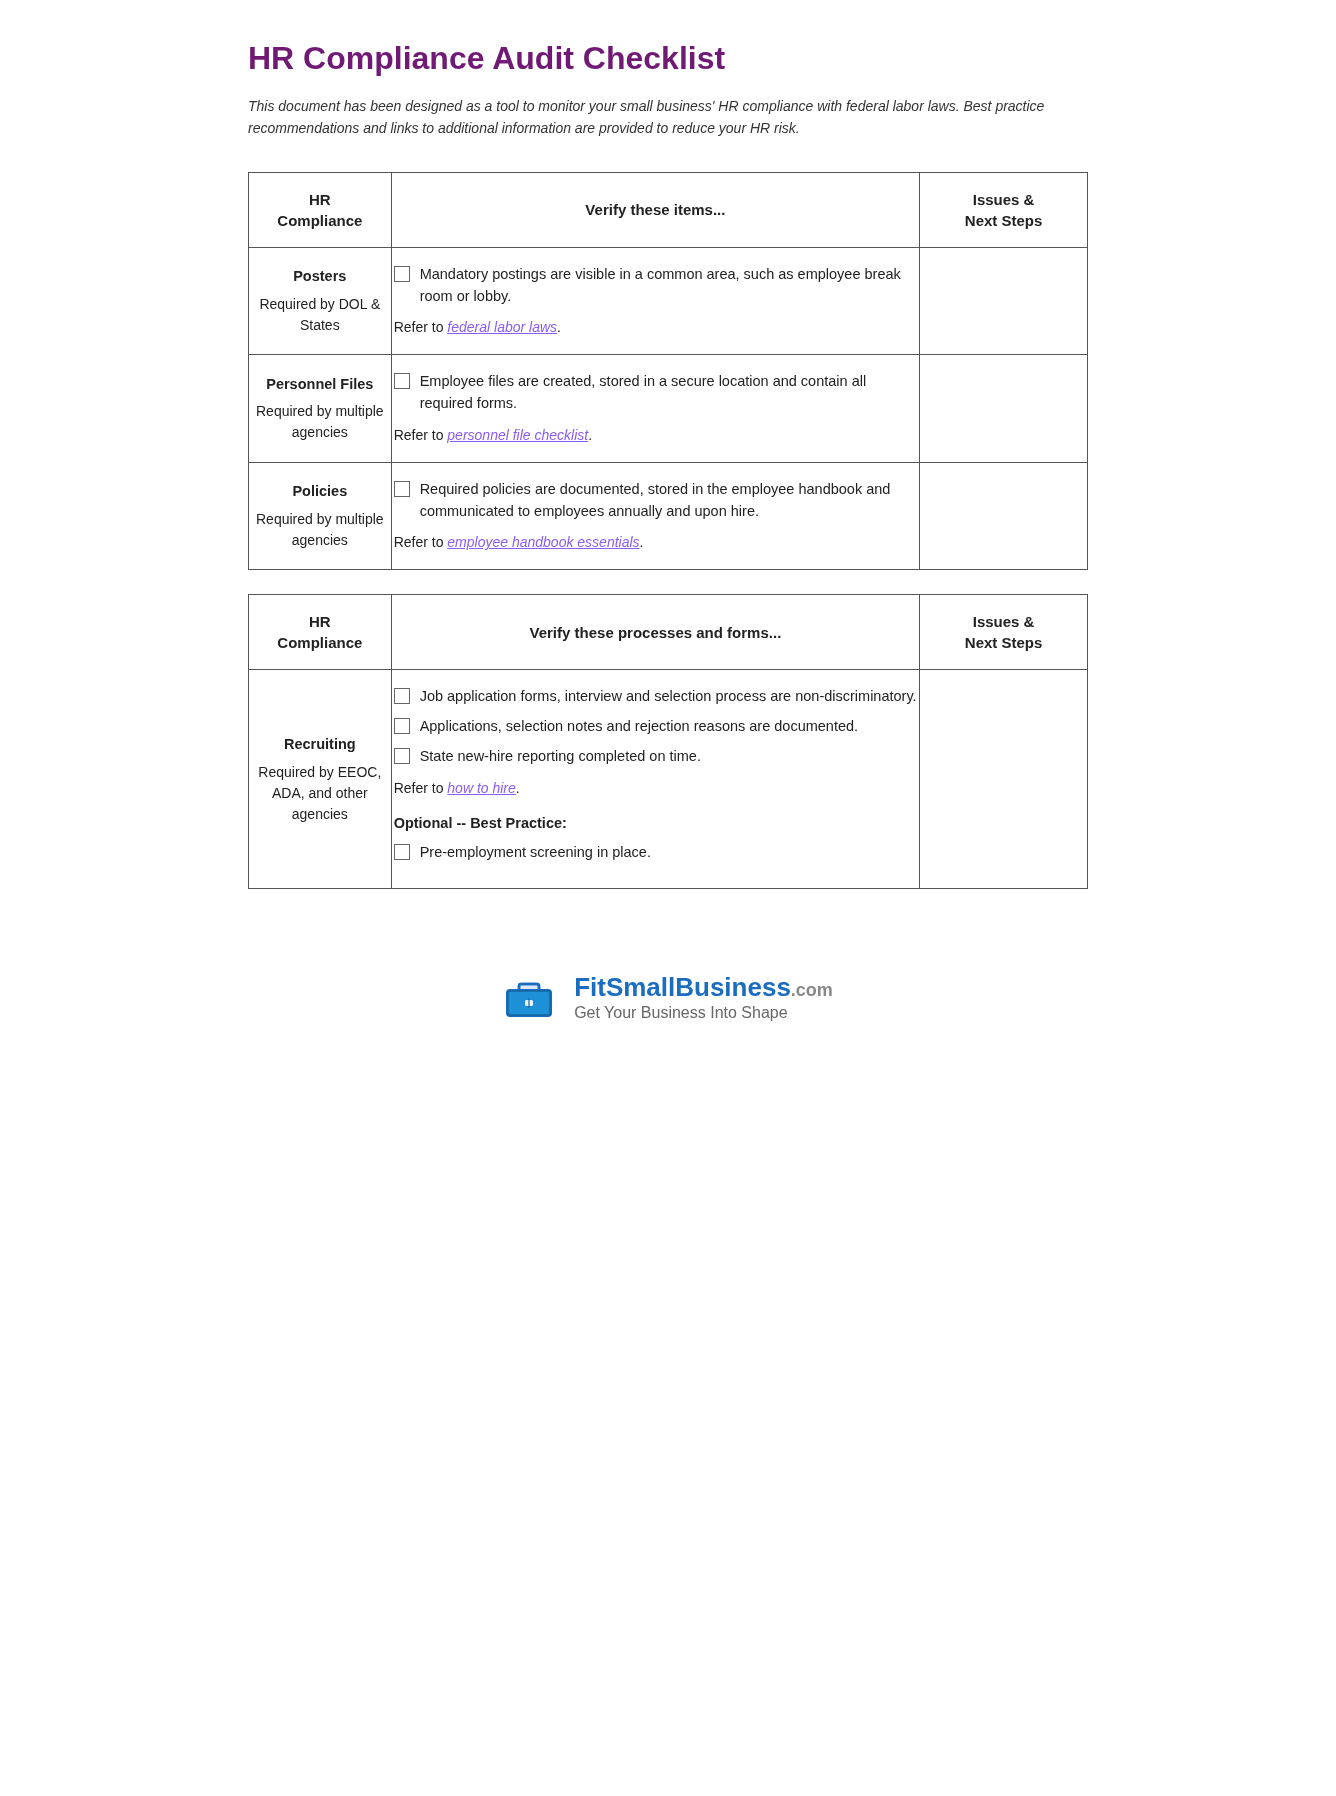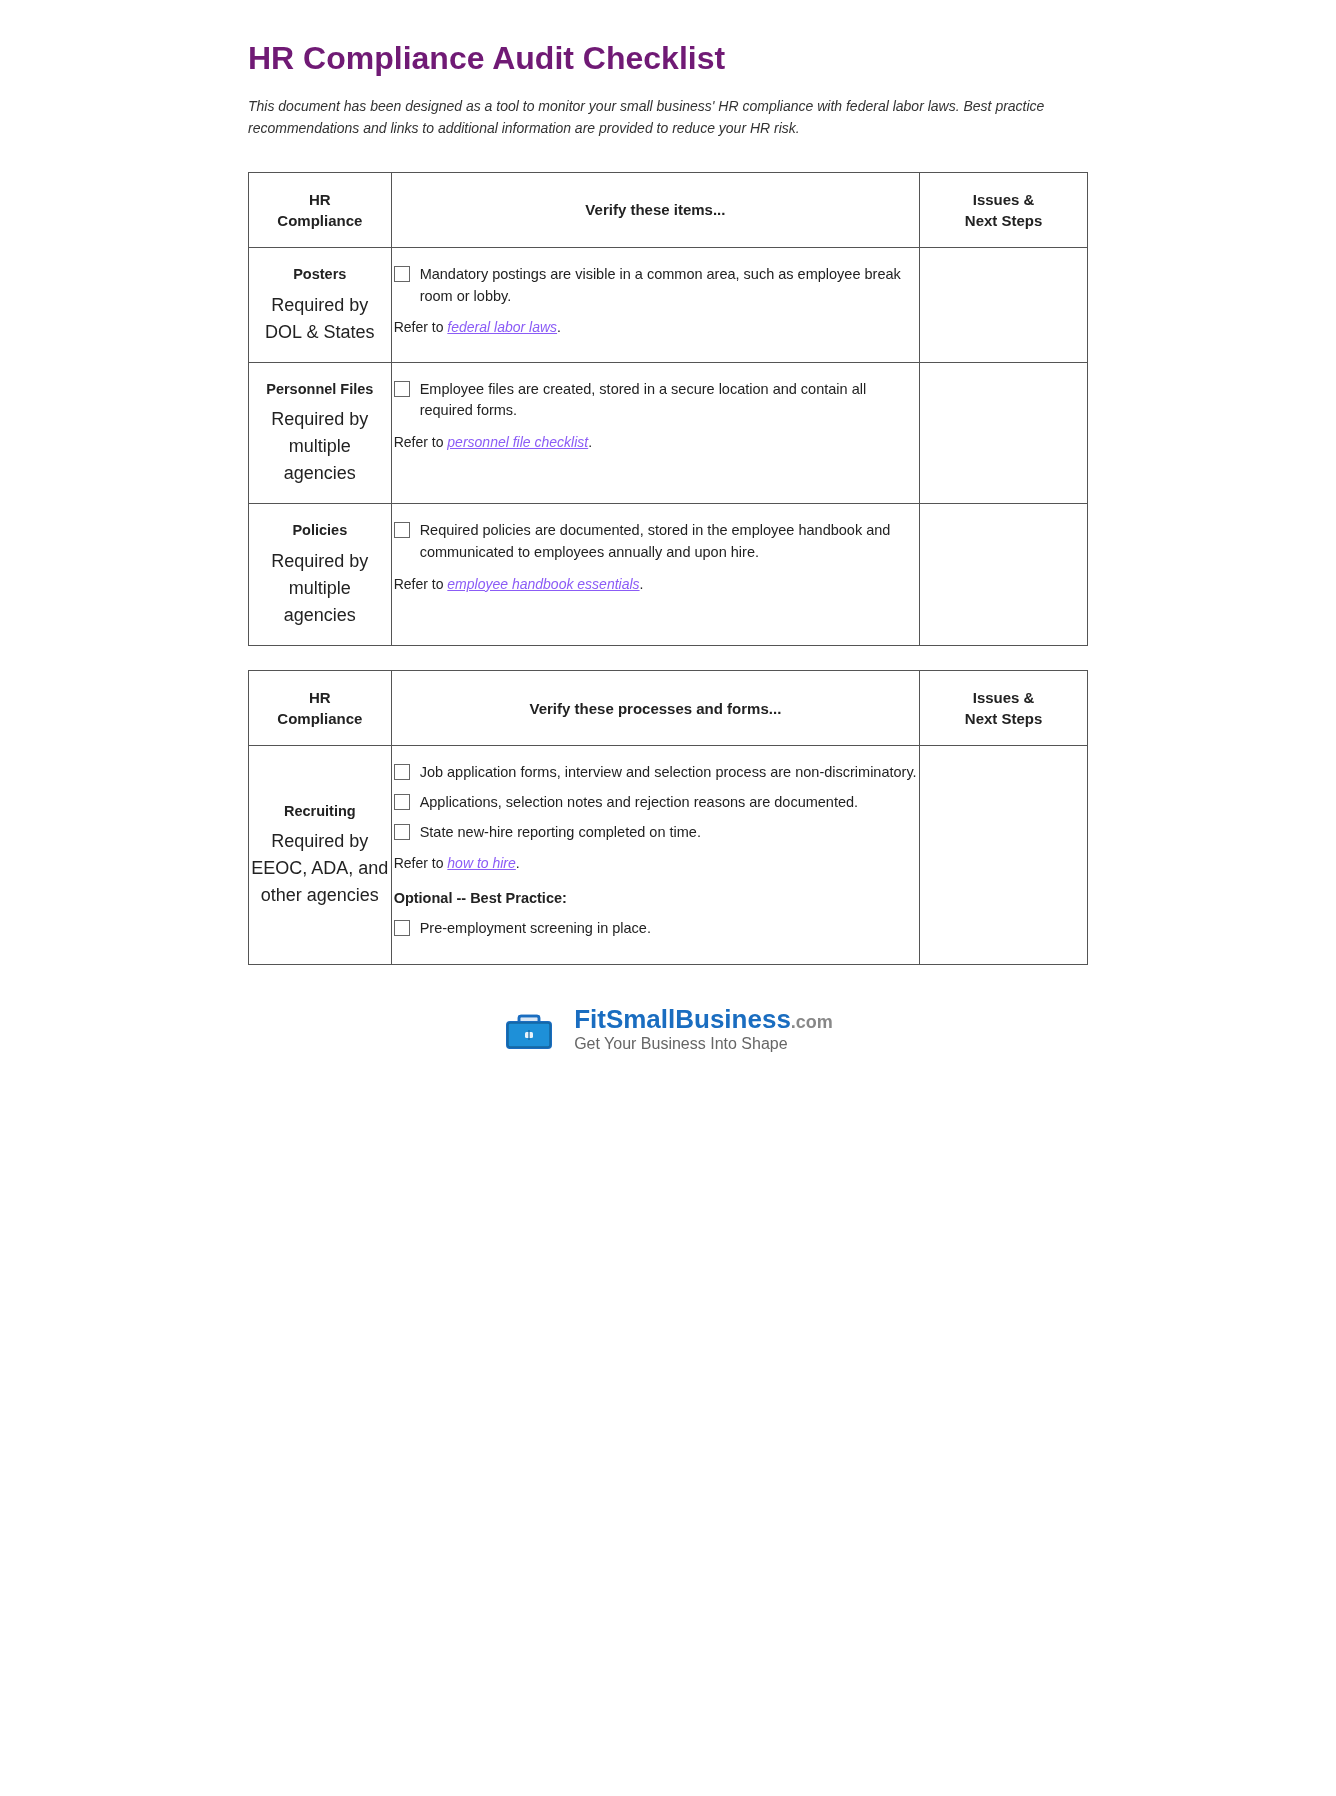--- a/index.html
+++ b/index.html
@@ -57,21 +57,21 @@
     }
     .col-issues {
       width: 20%;
     }
     .compliance-label {
       font-weight: bold;
       display: block;
     }
     .compliance-sub {
       font-weight: normal;
-      font-size: 18px;
+      font-size: 14px;
       display: block;
       margin-top: 6px;
     }
     .verify-item {
       display: flex;
       align-items: flex-start;
       margin-bottom: 8px;
       gap: 10px;
     }
     .checkbox {
@@ -106,20 +106,21 @@
       text-align: center;
       display: flex;
       flex-direction: column;
       align-items: center;
       gap: 6px;
     }
     .footer-logo {
       display: flex;
       align-items: center;
       gap: 19px;
+      margin-top: 44px;
     }
     .briefcase-icon {
       width: 52px;
       height: 42px;
     }
     .logo-text {
       display: flex;
       flex-direction: column;
       align-items: flex-start;
     }

